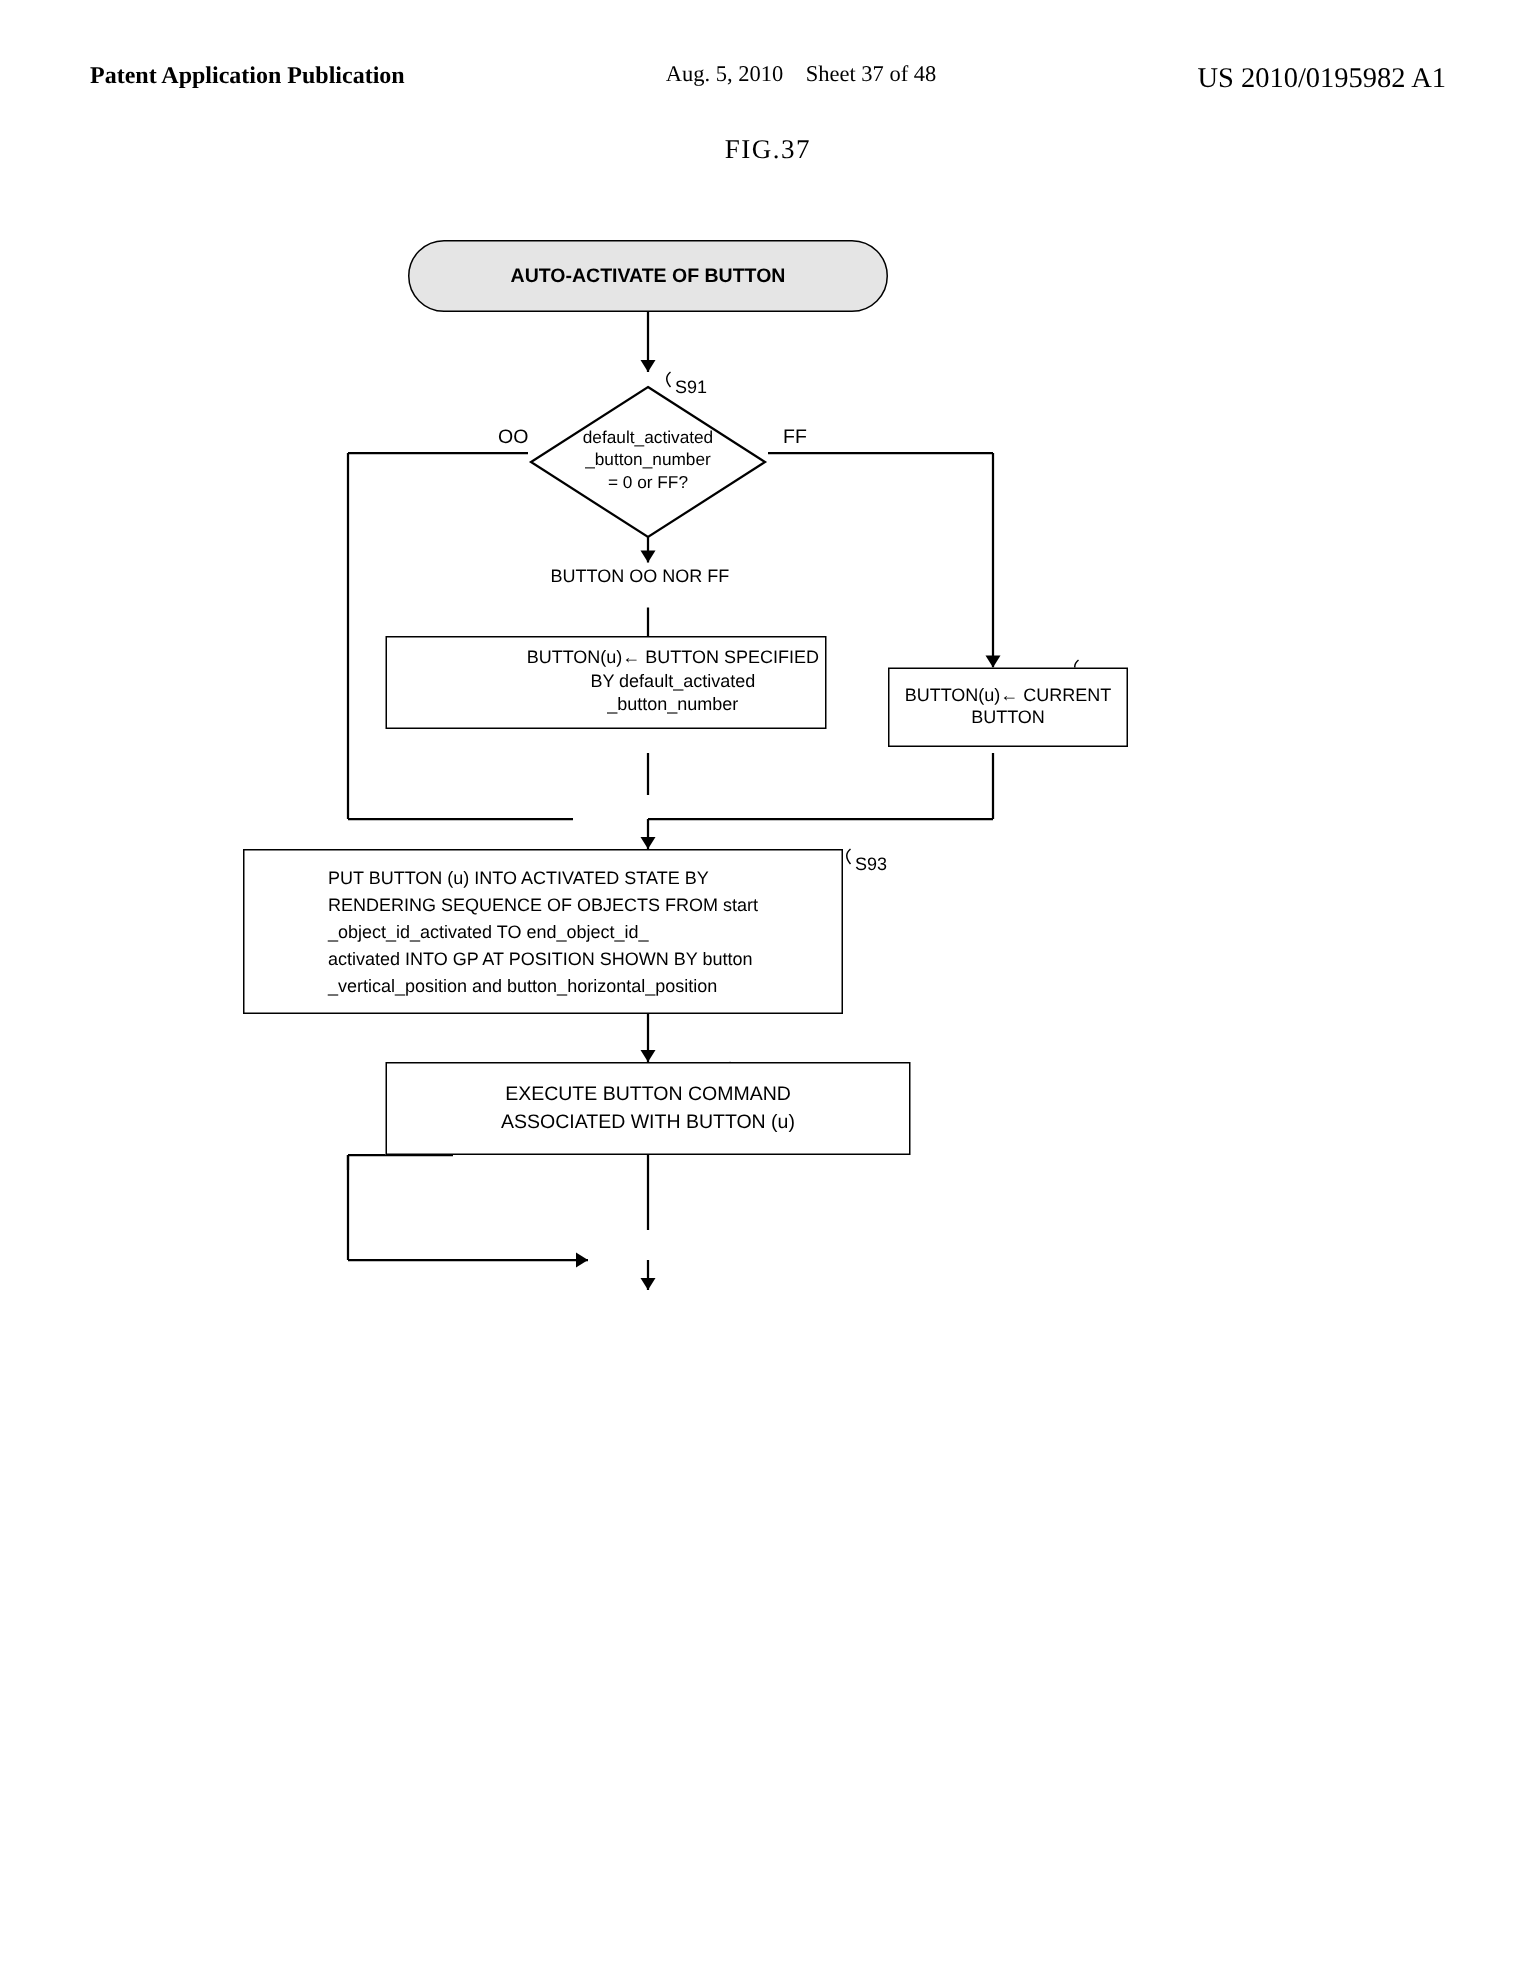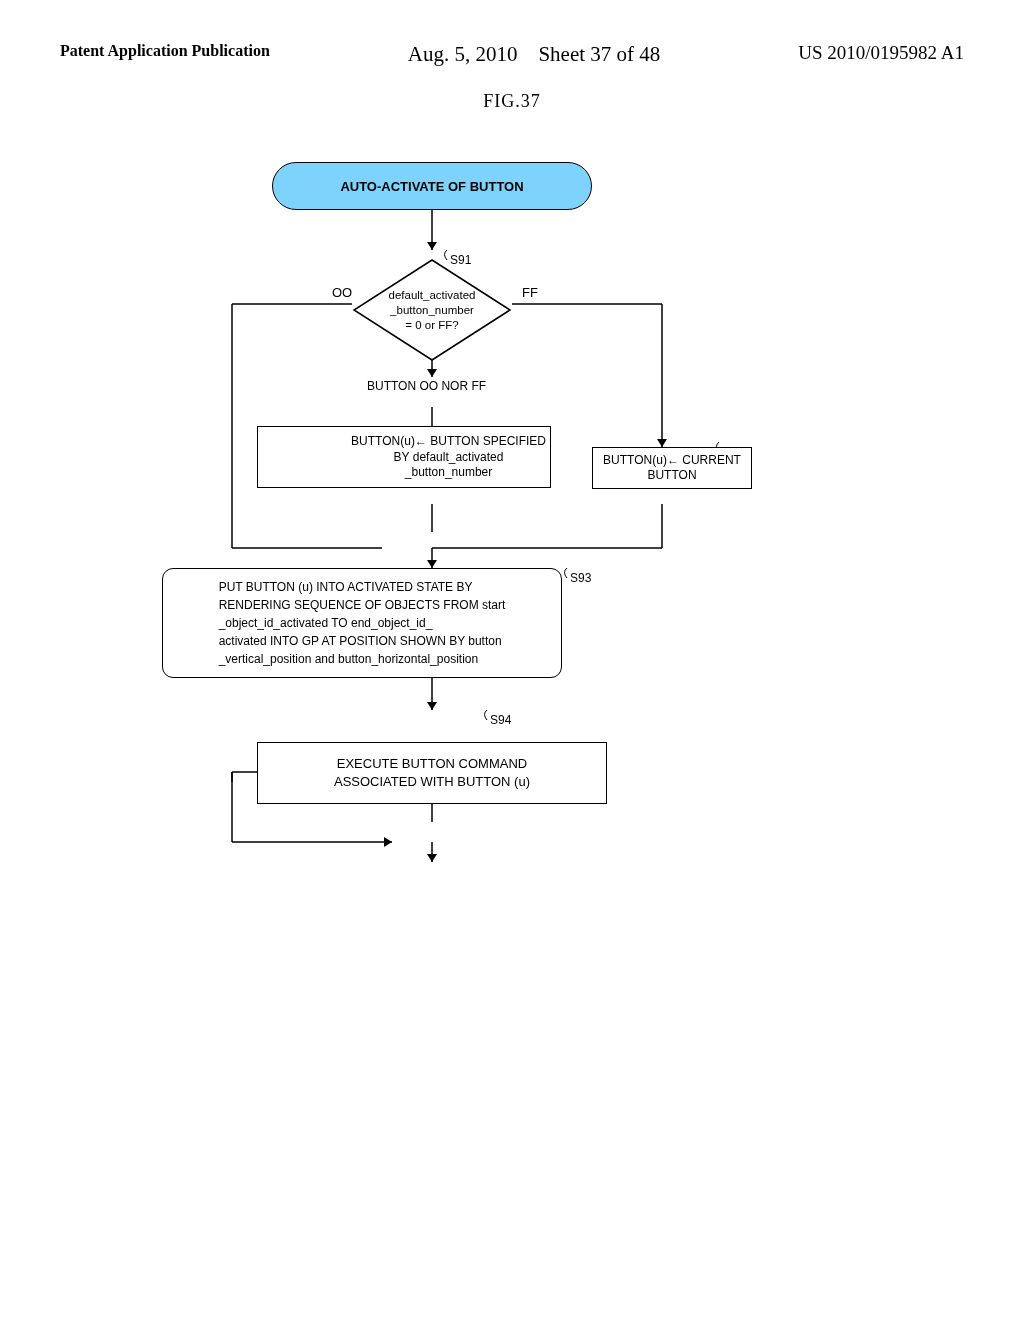--- a/index.html
+++ b/index.html
@@ -24,21 +24,21 @@
       align-items: flex-start;
       margin-bottom: 22px;
       font-size: 15px;
     }
     .header-left {
       font-weight: bold;
       font-size: 16px;
       line-height: 1.4;
     }
     .header-center {
-      font-size: 21px;
+      font-size: 15px;
       text-align: center;
       line-height: 1.4;
     }
     .header-right {
       font-size: 19px;
       text-align: right;
       line-height: 1.4;
     }
     .fig-title {
       text-align: center;
@@ -60,21 +60,21 @@
       display: flex;
       align-items: center;
       justify-content: center;
       text-align: center;
       font-size: 13px;
       font-family: Arial, sans-serif;
     }
     .fc-rounded-rect {
       border: 1.5px solid #000;
       border-radius: 28px;
-      background: #7dd3fc;
+      background: #e5e5e5;
     }
     .fc-diamond-label {
       position: absolute;
       text-align: center;
       font-size: 13px;
       font-family: Arial, sans-serif;
       display: flex;
       align-items: center;
       justify-content: center;
     }
@@ -196,31 +196,31 @@
 
     <div style="position:absolute; left:265px; top:237px; font-size:12px; font-family:Arial,sans-serif; text-align:center; line-height:1.3;">
       <span>BUTTON
 OO NOR FF</span>
     </div>
 
     <div class="fc-shape fc-rect" style="left:155px; top:284px; width:294px; height:62px; font-size:12px; font-family:Arial,sans-serif; line-height:1.3; padding:4px;justify-content:flex-end;">
       <span>BUTTON(u)← BUTTON SPECIFIED<br>BY default_activated<br>_button_number</span>
     </div>
 
-    <div class="fc-shape fc-rect" style="left:490px; top:305px; width:160px; height:42px; font-size:12px; font-family:Arial,sans-serif; line-height:1.3; padding:4px;">
+    <div class="fc-shape fc-rect" style="left:490px; top:305px; width:160px; height:53px; font-size:12px; font-family:Arial,sans-serif; line-height:1.3; padding:4px;">
       <span>BUTTON(u)← CURRENT<br>BUTTON</span>
     </div>
 
-    <div class="fc-shape fc-rect" style="left:60px; top:426px; width:400px; height:110px; font-size:12px; font-family:Arial,sans-serif; line-height:1.5; padding:8px; text-align:left; display:flex; align-items:center;border-radius:11px;">
+    <div class="fc-shape fc-rect" style="left:60px; top:426px; width:400px; height:110px; font-size:12px; font-family:Arial,sans-serif; line-height:1.5; padding:8px; text-align:left; display:flex; align-items:center;">
       <span>PUT BUTTON (u) INTO ACTIVATED STATE BY<br>
 RENDERING SEQUENCE OF OBJECTS FROM start<br>
 _object_id_activated TO end_object_id_<br>
 activated INTO GP AT POSITION SHOWN BY button<br>
 _vertical_position and button_horizontal_position</span>
     </div>
 
-    <div class="fc-shape fc-rect" style="left:155px; top:600px; width:350px; height:62px; font-size:13px; font-family:Arial,sans-serif; line-height:1.4; padding:4px;">
+    <div class="fc-shape fc-rect" style="left:155px; top:568px; width:350px; height:62px; font-size:13px; font-family:Arial,sans-serif; line-height:1.4; padding:4px;">
       <span>EXECUTE BUTTON COMMAND<br>ASSOCIATED WITH BUTTON (u)</span>
     </div>
 
 
   </div>
 </div>
 
 </body></html>

